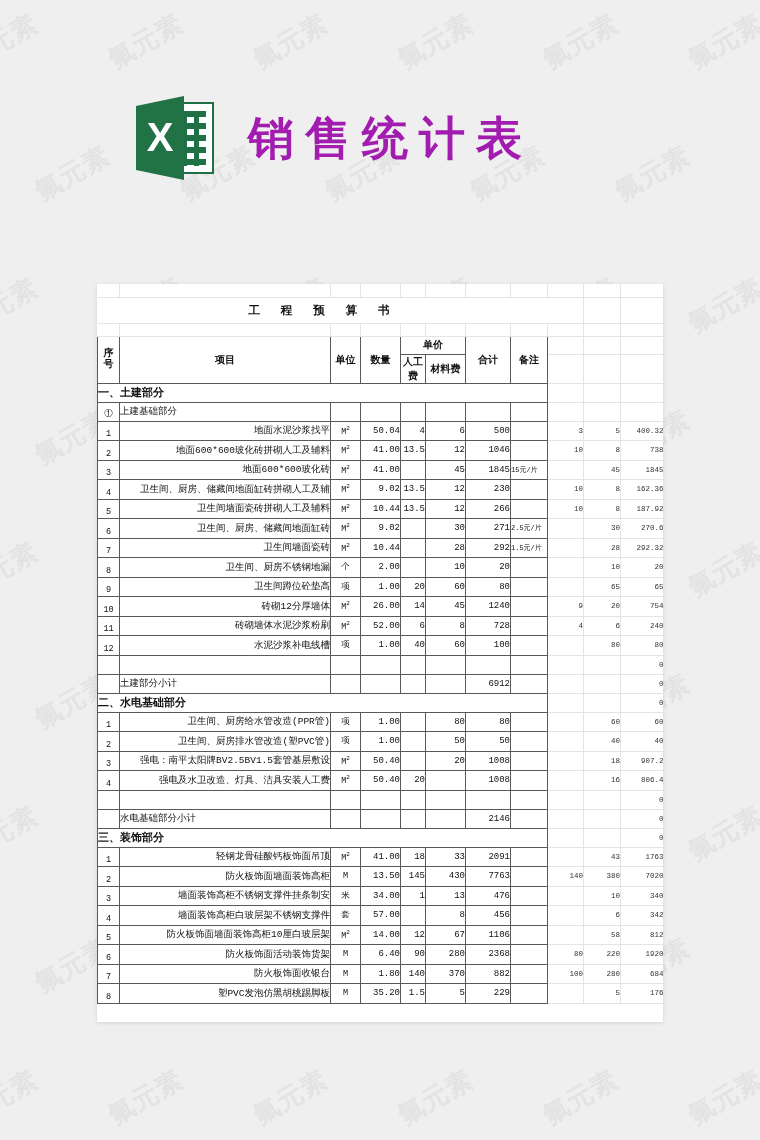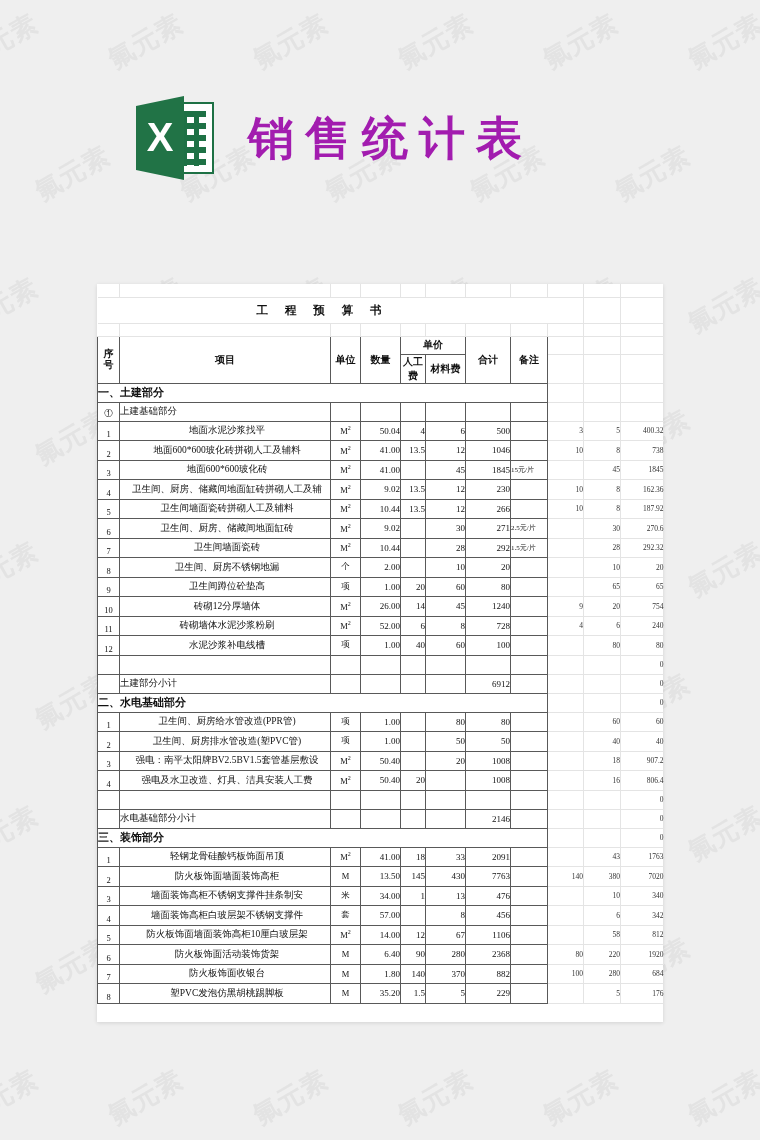--- a/index.html
+++ b/index.html
@@ -65,31 +65,31 @@
   }
 
   
   #sheet {
     position:absolute; left:97px; top:284px; width:566px; height:738px;
     background:#ffffff; z-index:8;
     box-shadow:0 1px 4px rgba(0,0,0,0.12);
   }
   table.sheet-table {
     border-collapse:collapse; table-layout:fixed; width:566px;
-    font-family:Liberation Serif, serif;
+    font-family:Liberation Mono, monospace;
   }
   table.sheet-table td { padding:0; overflow:hidden; }
 
   
   .gl { border-right:1px solid #e4e4e4; border-bottom:1px solid #e4e4e4; }
   .gl-b { border-bottom:1px solid #e4e4e4; }
 
   
   .bx { border:1px solid #595959; }
-  .l { text-align:center;  padding-left:4px !important; }
+  .l { text-align:right;  padding-left:4px !important; }
 
   .doc-title {
     text-align:center; font-size:11.5px; font-weight:700; color:#111;
     letter-spacing:7px;
   }
   .hdr { font-size:10px; font-weight:700; color:#111; text-align:center; }
   .seq { font-size:8.5px; color:#111; text-align:center; vertical-align:bottom; padding-bottom:1px !important; }
   .item { font-size:9.5px; color:#111; }
   .unit { font-size:8.5px; color:#111; text-align:center; }
   .unit sup { font-size:6px; }

